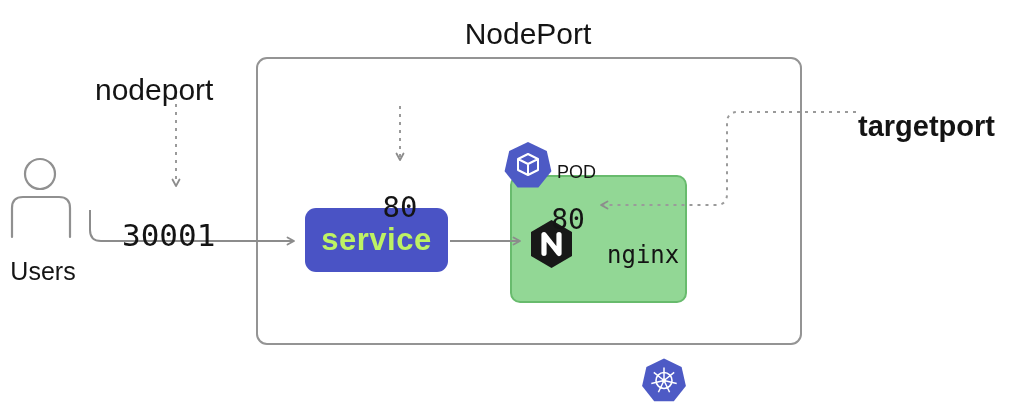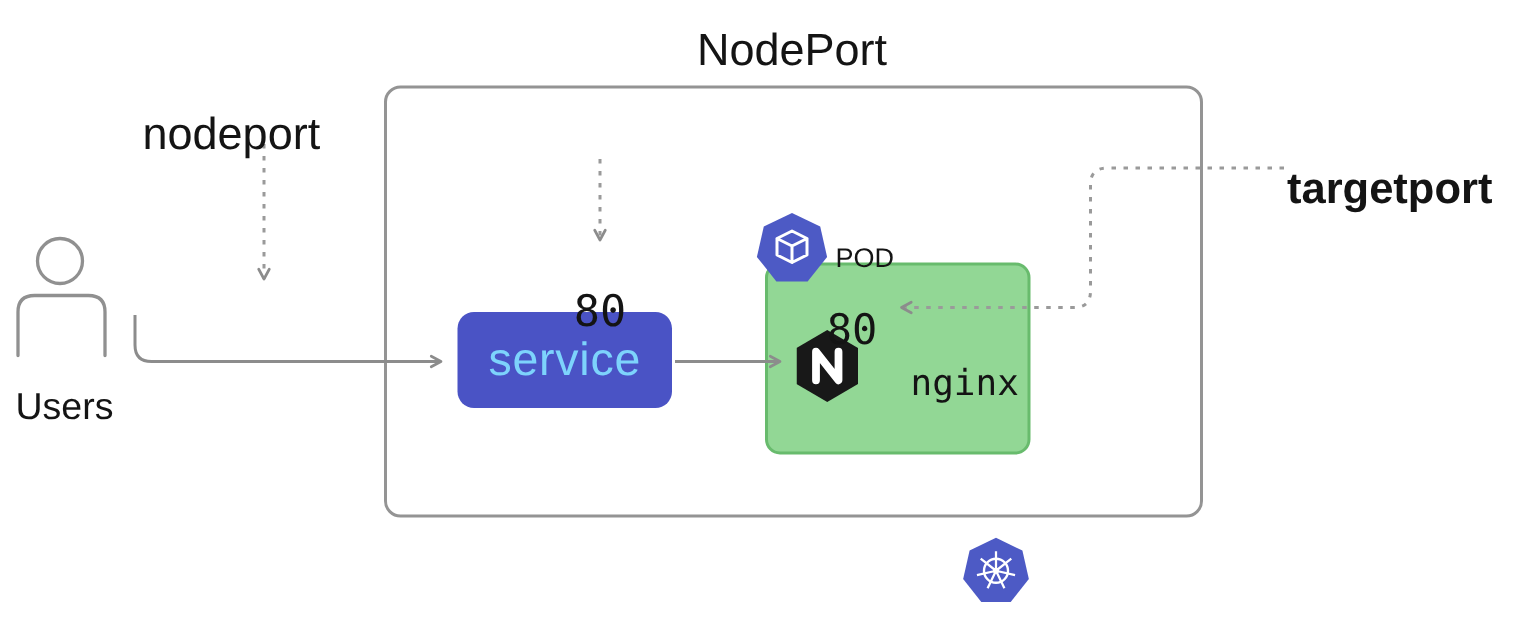--- a/index.html
+++ b/index.html
@@ -21,21 +21,21 @@
     left: 256px; top: 57px; width: 546px; height: 288px;
     border: 2px solid #949494; border-radius: 11px;
     background: transparent; z-index: 1;
   }
   #service-box {
     position: absolute; box-sizing: border-box;
     left: 305px; top: 208px; width: 143px; height: 64px;
     background: var(--service-fill, #4a53c5);
     border-radius: 11px; z-index: 2;
     display: flex; align-items: center; justify-content: center;
-    color: #7dd3fc; font-size: 31px; letter-spacing: 0.5px;
+    color: #bef264; font-size: 31px; letter-spacing: 0.5px; font-weight: bold;
   }
   #pod-box {
     position: absolute; box-sizing: border-box;
     left: 510px; top: 175px; width: 177px; height: 128px;
     background: var(--pod-fill, #92d795);
     border: 2px solid var(--pod-border, #68bb6d);
     border-radius: 10px; z-index: 2;
   }
 
   #connectors { position: absolute; left: 0; top: 0; z-index: 5; pointer-events: none; }
@@ -103,20 +103,21 @@
 
   <svg class="icon-svg" style="left:641px; top:358px;" width="46" height="46" viewBox="0 0 46 46">
     <polygon class="k8s-fill" points="23,0.5 5.4,9 1.1,28 13.2,43.3 32.8,43.3 44.9,28 40.6,9"></polygon>
     <circle class="white-stroke" cx="23" cy="22.5" r="8" stroke-width="1.6"></circle>
     <path class="white-stroke" stroke-width="1.5" d="M23 22.5 L23 9.5 M23 22.5 L12.8 14.4 M23 22.5 L10.3 25.4 M23 22.5 L17.4 34.2 M23 22.5 L28.6 34.2 M23 22.5 L35.7 25.4 M23 22.5 L33.2 14.4"></path>
     <circle cx="23" cy="22.5" r="2" fill="#ffffff"></circle>
   </svg>
 
   <div class="lbl center" id="title">NodePort</div>
   <div class="lbl" id="nodeport-lbl">nodeport</div>
+  <div class="lbl mono" id="nodeport-val">30001</div>
   <div class="lbl center" id="users-lbl">Users</div>
   <div class="lbl mono center" id="port-val">80</div>
   <div class="lbl" id="pod-lbl">POD</div>
   <div class="lbl mono center" id="pod-port-val">80</div>
   <div class="lbl mono" id="nginx-lbl">nginx</div>
   <div class="lbl" id="targetport-lbl">targetport</div>
 
 </div>
 
 </body></html>

